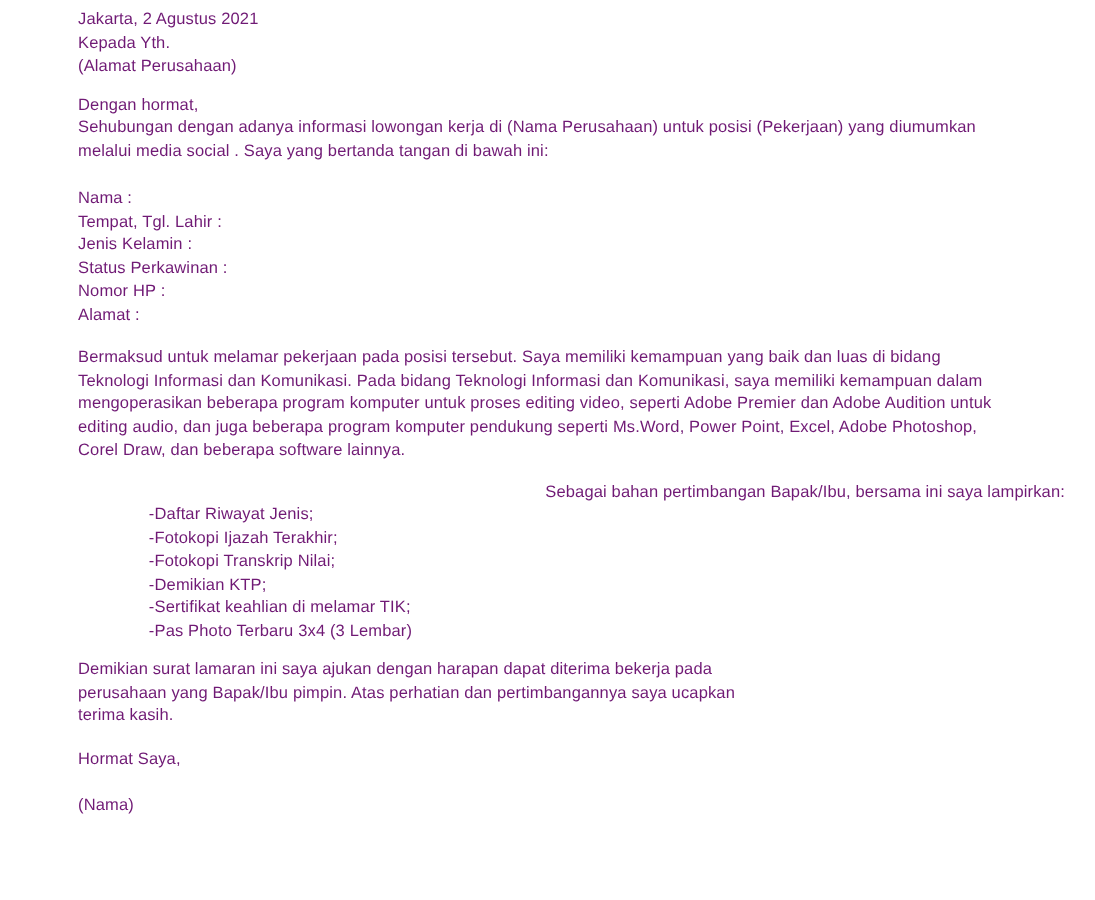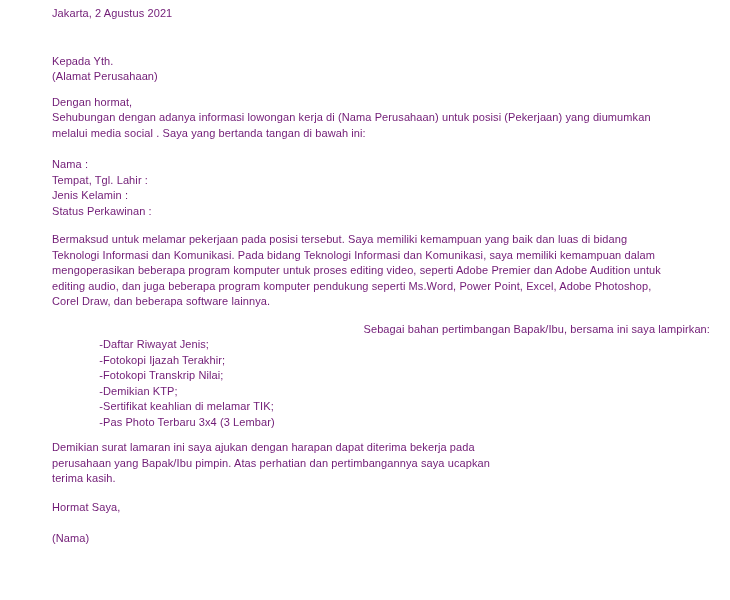--- a/index.html
+++ b/index.html
@@ -19,21 +19,21 @@
     height: 600px;
     padding: 6px 20px 0 52px;
     font-size: 11px;
     line-height: 15.5px;
     color: #701a75;
     letter-spacing: 0.1px;
   }
   .line {
     white-space: nowrap;
   }
-  .block-recipient   { margin-top: 32px; }
+  .block-recipient   { margin-top: 0; }
   .block-opening     { margin-top: 10px; }
   .block-fields      { margin-top: 16px; }
   .block-body        { margin-top: 13px; }
   .block-attachments { margin-top: 12px; text-align: right; }
   .block-closing     { margin-top: 10px; }
   .block-signoff     { margin-top: 13px; }
   .block-signature   { margin-top: 16px; }
   .attach-item {
     display: flex;
     padding-left: 24px;
@@ -62,20 +62,22 @@
     <div class="line">Dengan hormat,</div>
     <div class="line">Sehubungan dengan adanya informasi lowongan kerja di (Nama Perusahaan) untuk posisi (Pekerjaan) yang diumumkan</div>
     <div class="line">melalui media social . Saya yang bertanda tangan di bawah ini:</div>
   </div>
 
   <div class="block-fields">
     <div class="line">Nama :</div>
     <div class="line">Tempat, Tgl. Lahir :</div>
     <div class="line">Jenis Kelamin :</div>
     <div class="line">Status Perkawinan :</div>
+    <div class="line">Nomor HP :</div>
+    <div class="line">Alamat :</div>
   </div>
 
   <div class="block-body">
     <div class="line">Bermaksud untuk melamar pekerjaan pada posisi tersebut. Saya memiliki kemampuan yang baik dan luas di bidang</div>
     <div class="line">Teknologi Informasi dan Komunikasi. Pada bidang Teknologi Informasi dan Komunikasi, saya memiliki kemampuan dalam</div>
     <div class="line">mengoperasikan beberapa program komputer untuk proses editing video, seperti Adobe Premier dan Adobe Audition untuk</div>
     <div class="line">editing audio, dan juga beberapa program komputer pendukung seperti Ms.Word, Power Point, Excel, Adobe Photoshop,</div>
     <div class="line">Corel Draw, dan beberapa software lainnya.</div>
   </div>
 

